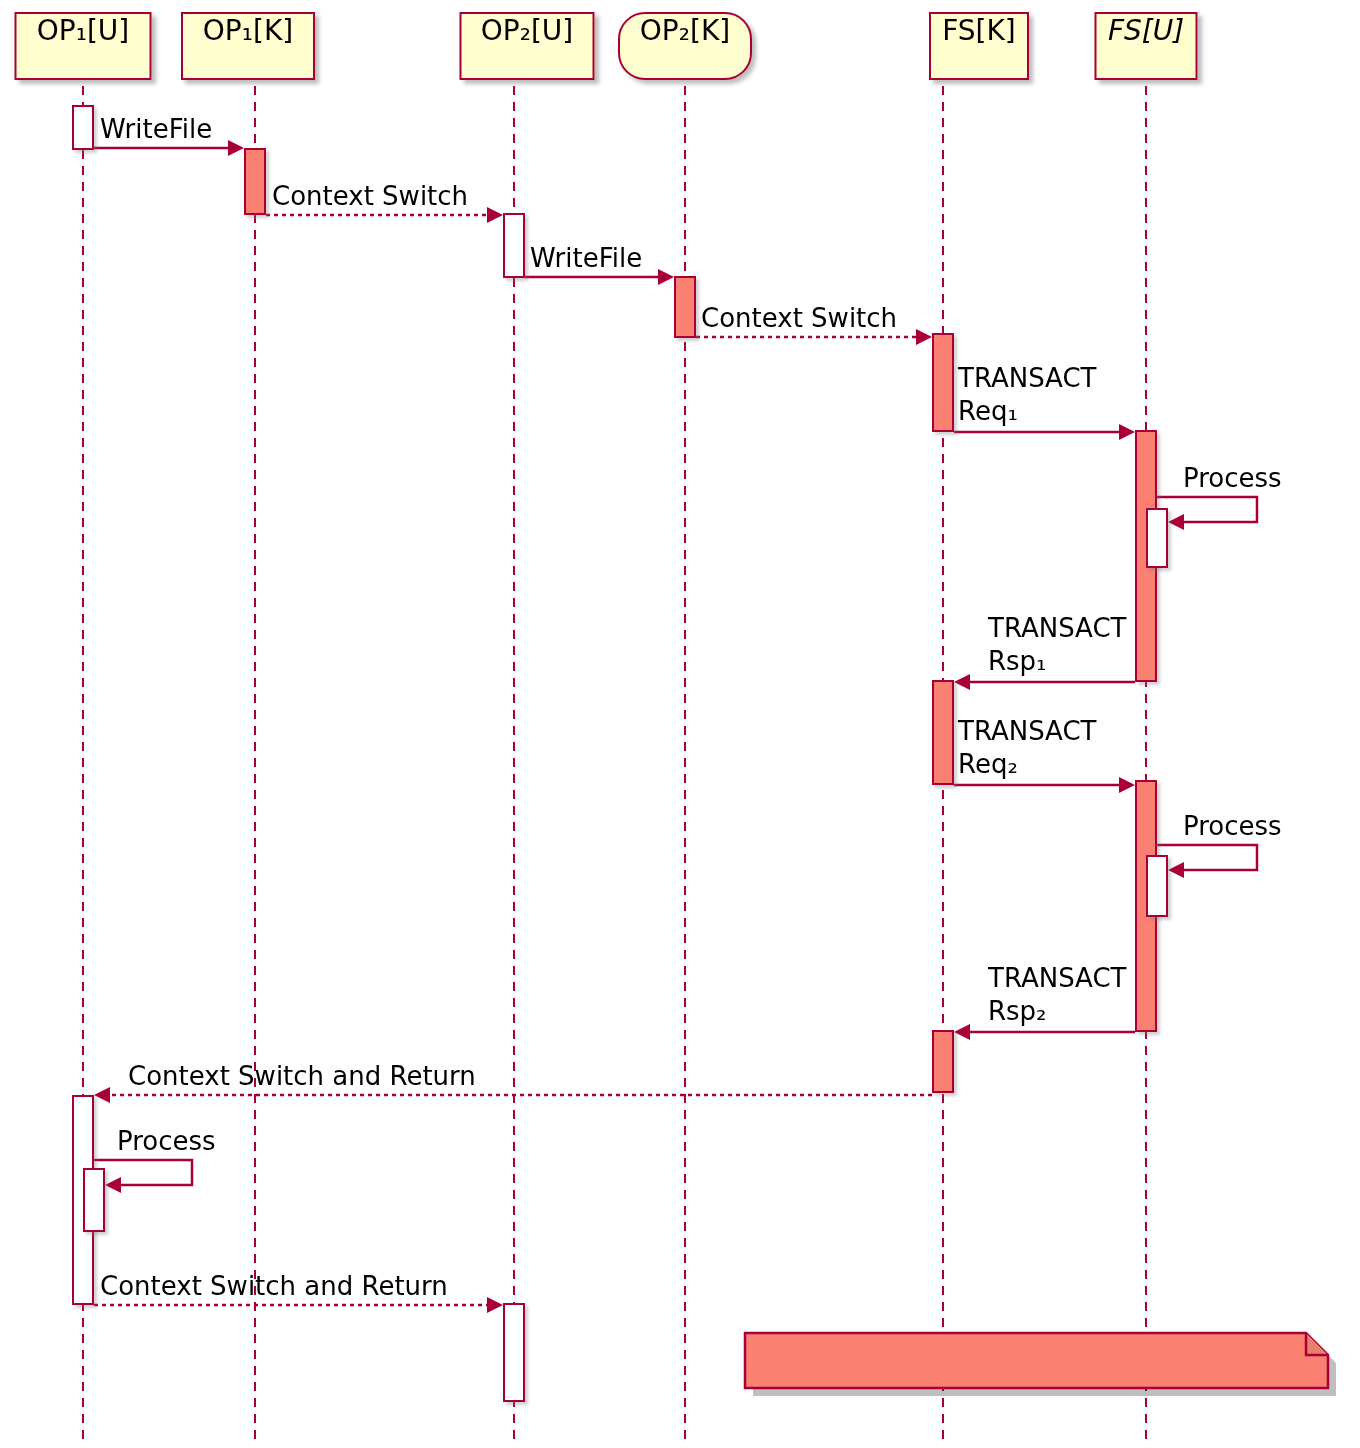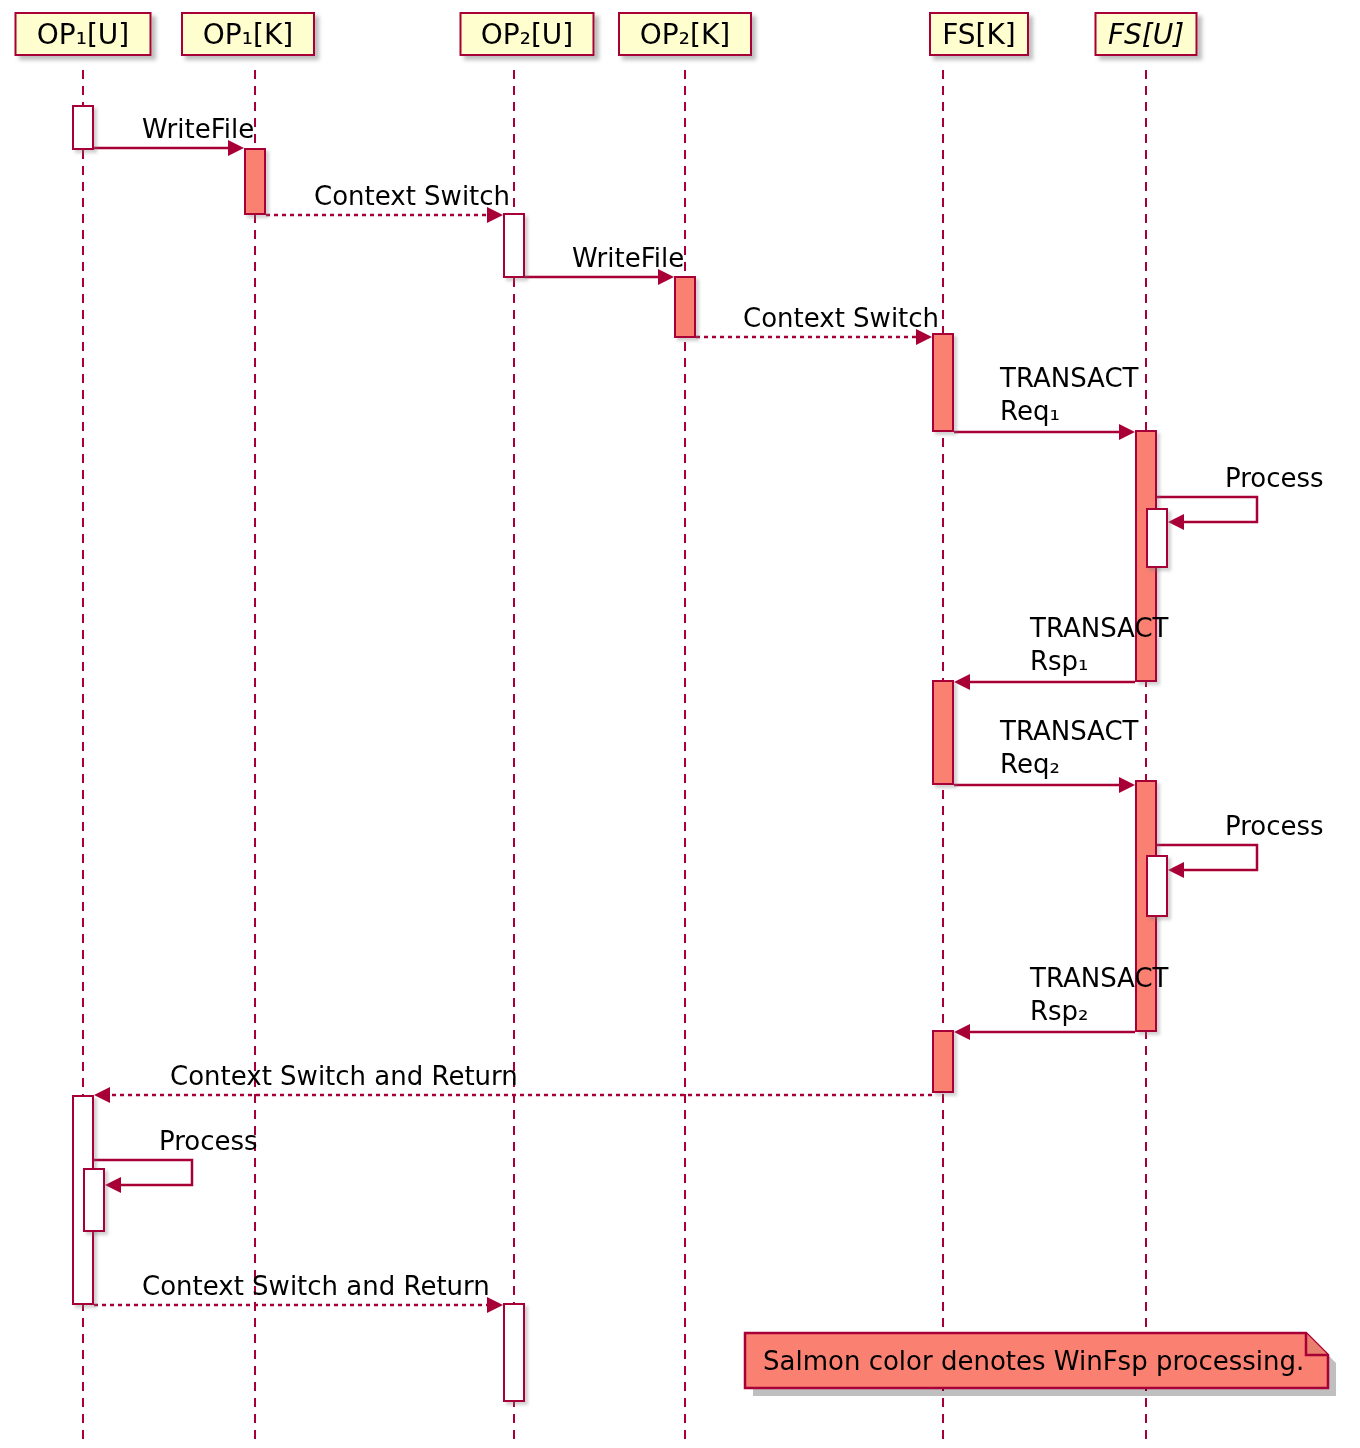--- a/index.html
+++ b/index.html
@@ -5,35 +5,34 @@
   html,body{margin:0;padding:0;background:#ffffff;}
   .canvas{
     position:relative;width:1360px;height:1448px;background:#ffffff;
     font-family:"DejaVu Sans",sans-serif;color:#000;overflow:hidden;
   }
   .layer{position:absolute;left:0;top:0;}
   .pbox{
     position:absolute;transform:translateX(-50%);
     background:#FEFECE;border:2.5px solid #A80036;
     box-shadow:4px 4px 4px rgba(110,110,110,.45);
-    display:flex;align-items:center;justify-content:center;
-    font-size:28px;height:44px;box-sizing:border-box;
+    display:flex;justify-content:center;
+    font-size:28px;height:68px;box-sizing:border-box;
     white-space:nowrap;
   }
   .act{
     position:absolute;width:22px;transform:translateX(-50%);
     background:#ffffff;border:2.5px solid #A80036;
     box-shadow:3px 3px 3px rgba(120,120,120,.35);
     box-sizing:border-box;
   }
   .act.salmon{background:#FA8072;}
   .mlabel{
     position:absolute;font-size:26px;line-height:33px;
     white-space:pre-line;
-    margin-left:42px;
   }
   .note-text{
     position:absolute;font-size:26px;line-height:30px;white-space:nowrap;
   }
 </style>
 </head>
 <body>
 
 <div class="canvas">
 
@@ -92,21 +91,21 @@
 
   <div class="pbox" style="left:83px;  top:12px; width:137px;">
       <span>OP₁[U]</span>
     </div>
   <div class="pbox" style="left:248px; top:12px; width:134px;">
       <span>OP₁[K]</span>
     </div>
   <div class="pbox" style="left:527px; top:12px; width:135px;">
       <span>OP₂[U]</span>
     </div>
-  <div class="pbox" style="left:685px; top:12px; width:134px;">
+  <div class="pbox" style="left:685px; top:12px; width:134px;border-radius:27px;">
       <span>OP₂[K]</span>
     </div>
   <div class="pbox" style="left:979px; top:12px; width:100px;">
       <span>FS[K]</span>
     </div>
   <div class="pbox" style="left:1146px;top:12px; width:103px;font-style:italic;">
       <span>FS[U]</span>
     </div>
 
   <div class="act" style="left:83px;  top:105px;  height:45px;"></div>
@@ -135,15 +134,14 @@
 Rsp₁</div>
   <div class="mlabel" style="left:958px;  top:715px;">TRANSACT
 Req₂</div>
   <div class="mlabel" style="left:1183px; top:810px;">Process</div>
   <div class="mlabel" style="left:988px;  top:962px;">TRANSACT
 Rsp₂</div>
   <div class="mlabel" style="left:128px;  top:1060px;">Context Switch and Return</div>
   <div class="mlabel" style="left:117px;  top:1125px;">Process</div>
   <div class="mlabel" style="left:100px;  top:1270px;">Context Switch and Return</div>
 
-  <div class="note-text" style="left:763px; top:1346px;">Salmon color denotes WinFsp processing.</div>
 
 </div>
 
 </body></html>

